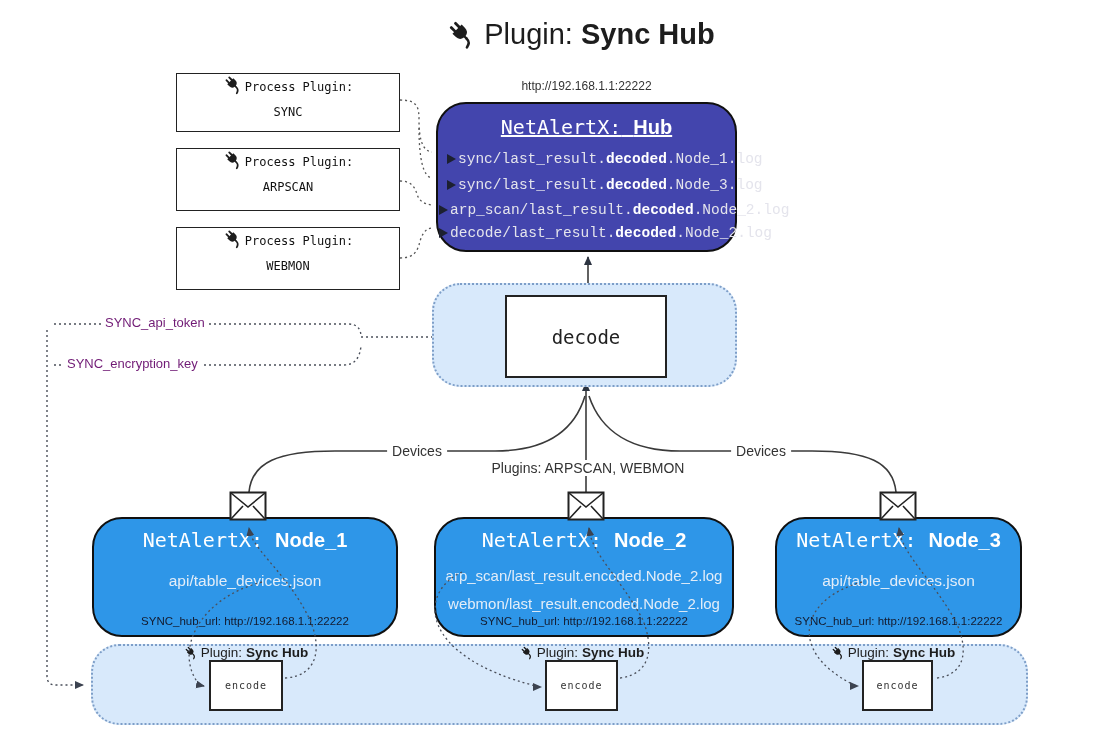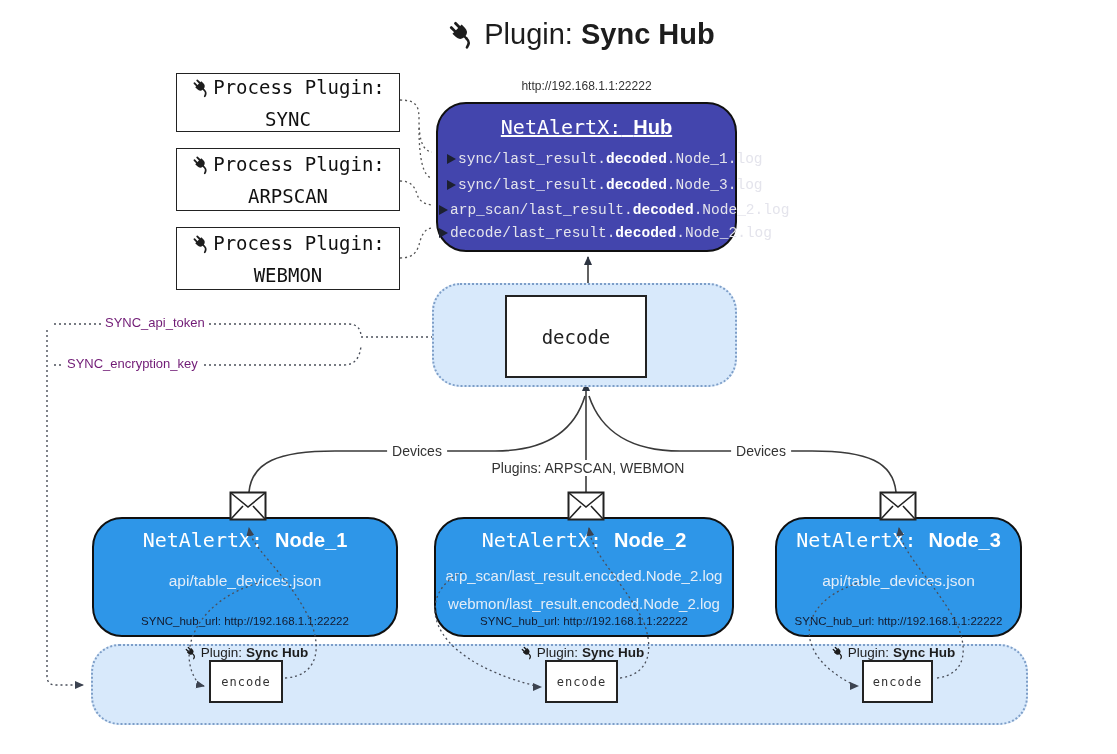--- a/index.html
+++ b/index.html
@@ -17,22 +17,22 @@
     position:absolute; top:18px; left:0; width:100%; text-align:center; z-index:2;
     font-size:29px; color:#1d1d1d; padding-left:44px; letter-spacing:0;
   }
   .diagram-title .plug { width:32px; height:32px; vertical-align:-6px; margin-right:6px; }
   .bold { font-weight:bold; }
 
   
   .pbox {
     position:absolute; left:176px; width:224px; background:#fff;
     border:1.6px solid #222; z-index:2; text-align:center;
-    font-family:"DejaVu Sans Mono","Liberation Mono",monospace; font-size:19px; color:#111;
-    display:flex; flex-direction:column; justify-content:center; gap:10px;
+    font-family:"DejaVu Sans Mono","Liberation Mono",monospace; font-size:12px; color:#111;
+    display:flex; flex-direction:column; gap:10px;
   }
   .pbox .l1 { white-space:nowrap; }
   .pbox .plug { width:21px; height:21px; vertical-align:-4px; margin-right:1px; }
 
   
   .hub-url { position:absolute; left:436px; top:79px; width:301px; text-align:center;
              font-size:12px; color:#333; z-index:2; }
   .hub {
     position:absolute; left:436px; top:102px; width:301px; height:150px;
     background:#4345ad; border:2px solid #101010; border-radius:30px; z-index:2;
@@ -51,21 +51,21 @@
   
   .setting-label { position:absolute; z-index:2; background:#fff; font-size:13px; color:#701a75;
                    padding:0 3px; white-space:nowrap; }
 
   
   .decode-band { position:absolute; left:432px; top:283px; width:305px; height:104px;
                  background:#d8e9fb; border:2px dotted #7d9ec8; border-radius:28px; z-index:2; }
   .proc-box { position:absolute; background:#fff; border:2px solid #222; z-index:3;
               display:flex; align-items:center; justify-content:center;
               font-family:"DejaVu Sans Mono","Liberation Mono",monospace; color:#222; }
-  #decode-box { left:505px; top:295px; width:142px; height:83px; font-size:19px; }
+  #decode-box { left:505px; top:295px; width:162px; height:83px; font-size:19px; }
 
   
   .edge-label { position:absolute; z-index:2; background:#fff; padding:0 5px;
                 font-size:14px; color:#333; white-space:nowrap; transform:translateX(-50%); }
 
   
   .node {
     position:absolute; top:517px; height:120px; background:#2e96e8;
     border:2px solid #101010; border-radius:30px; z-index:2; color:#fff; text-align:center;
   }
@@ -80,21 +80,21 @@
   #node-2 { left:434px; width:300px; }
   #node-3 { left:775px; width:247px; }
   #node-1 .node-file, #node-3 .node-file { font-size:15.5px; line-height:22px; margin-top:18px; }
 
   
   .envelope { position:absolute; z-index:4; width:38px; height:30px; }
 
   
   .encode-band { position:absolute; left:91px; top:644px; width:937px; height:81px;
                  background:#d8e9fb; border:2px dotted #7d9ec8; border-radius:28px; z-index:2; }
-  .encode-box { top:660px; width:74px; height:43px; font-size:12px; letter-spacing:1px; color:#333; }
+  .encode-box { top:660px; width:74px; height:51px; font-size:10px; letter-spacing:1px; color:#333; }
   #encode-1 { left:209px; }
   #encode-2 { left:545px; width:73px; }
   #encode-3 { left:862px; width:71px; }
   .encode-label { position:absolute; top:645px; z-index:4; transform:translateX(-50%);
                   font-size:13.5px; color:#1d1d1d; white-space:nowrap; }
   .encode-label .plug { width:15px; height:15px; vertical-align:-3px; margin-right:2px; }
 </style>
 </head>
 <body>
 

